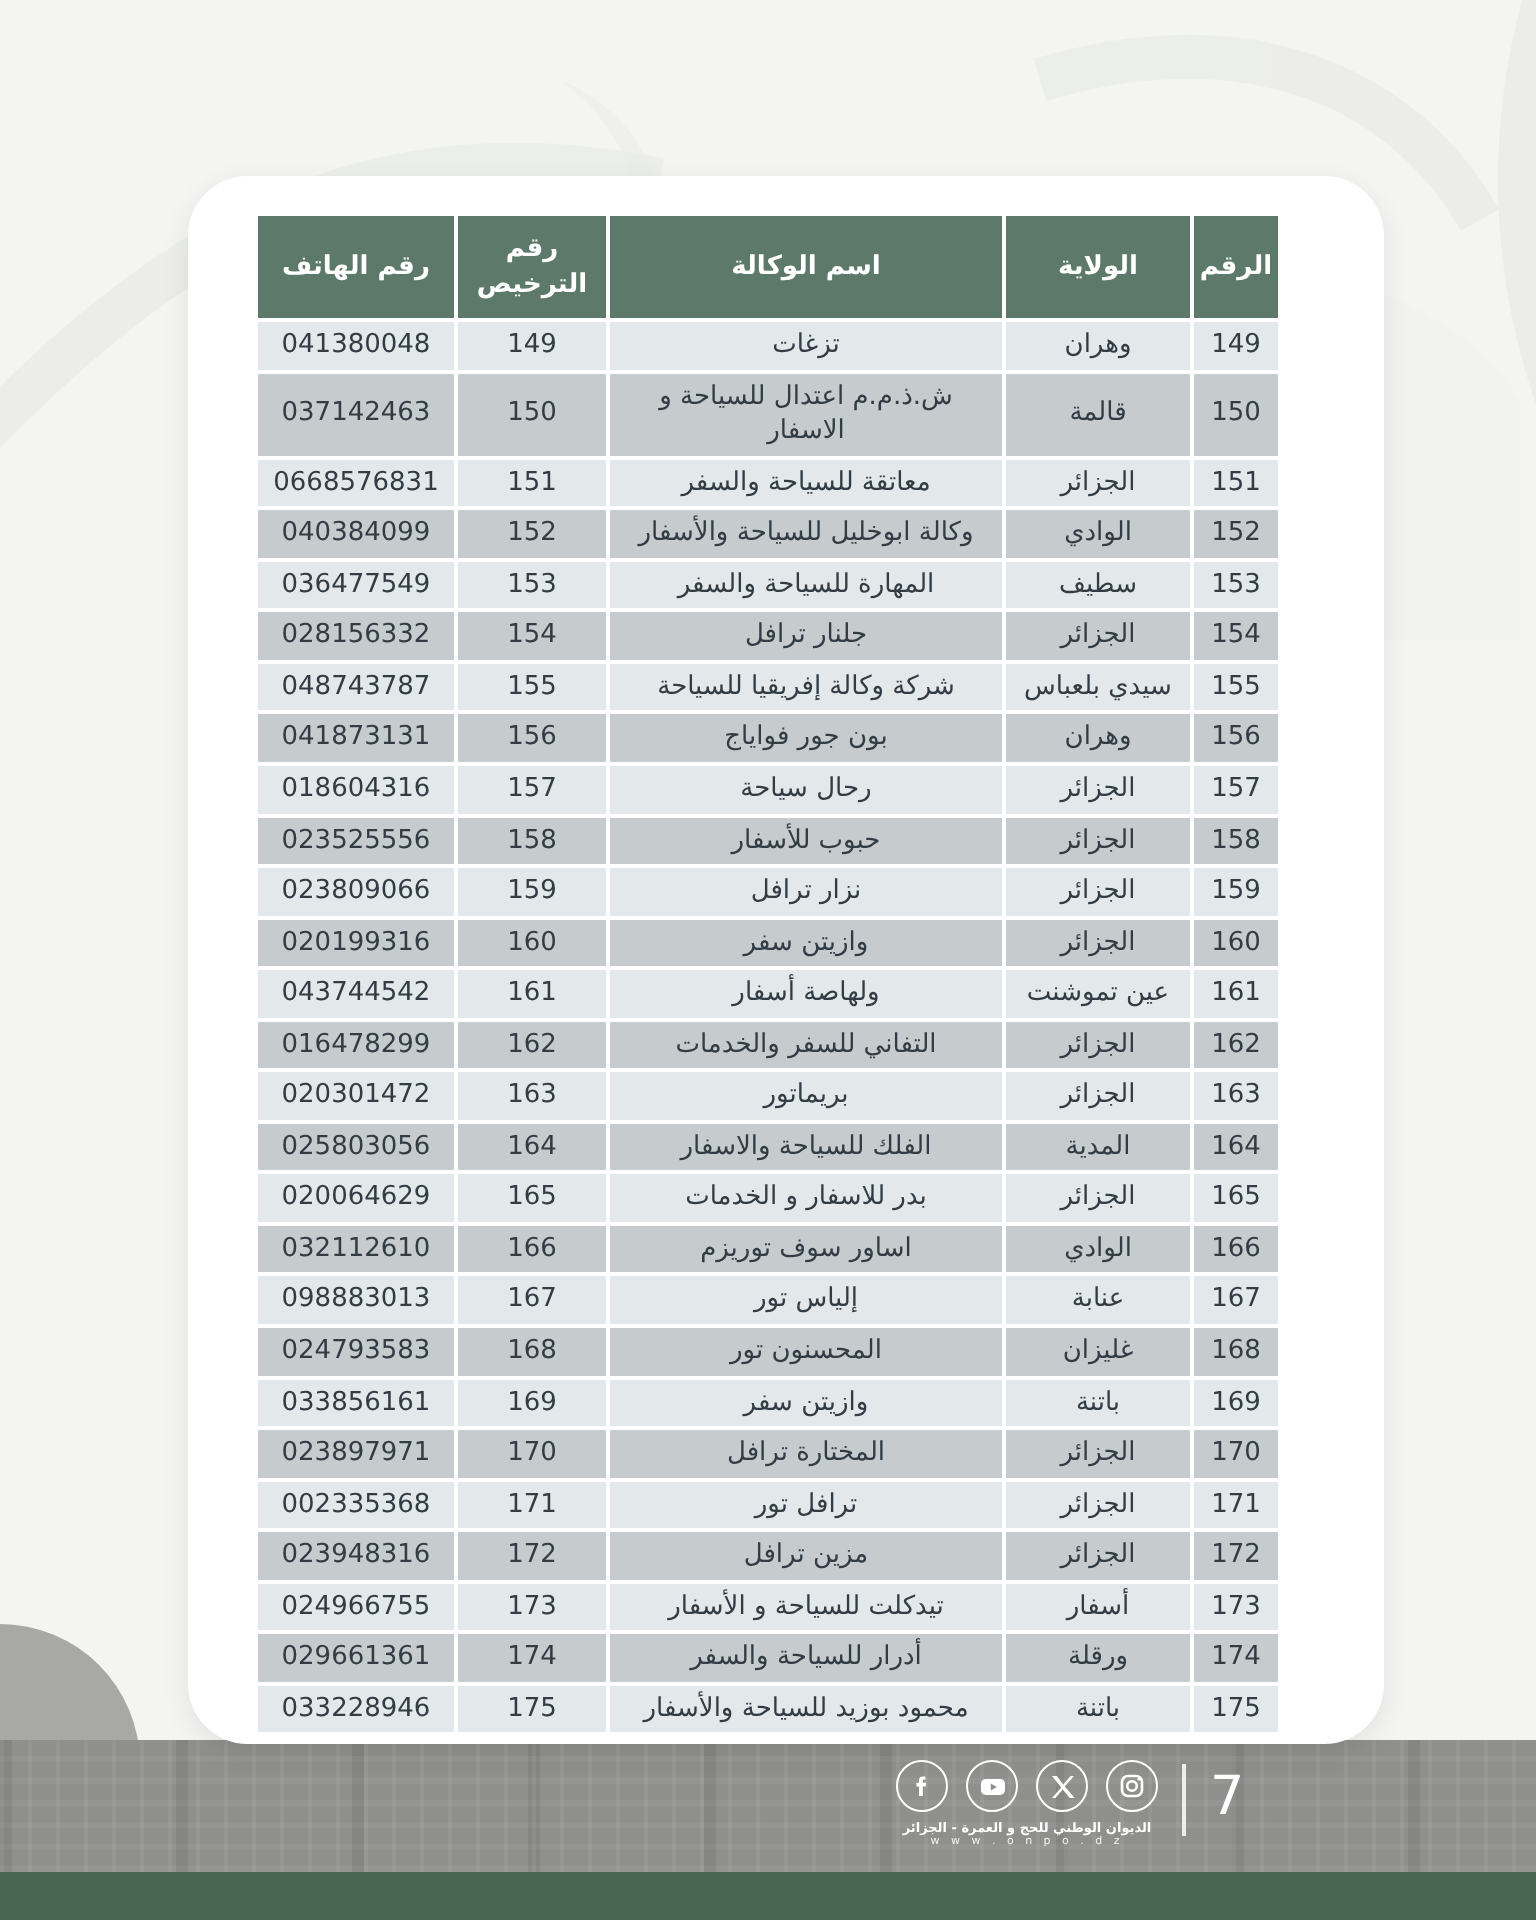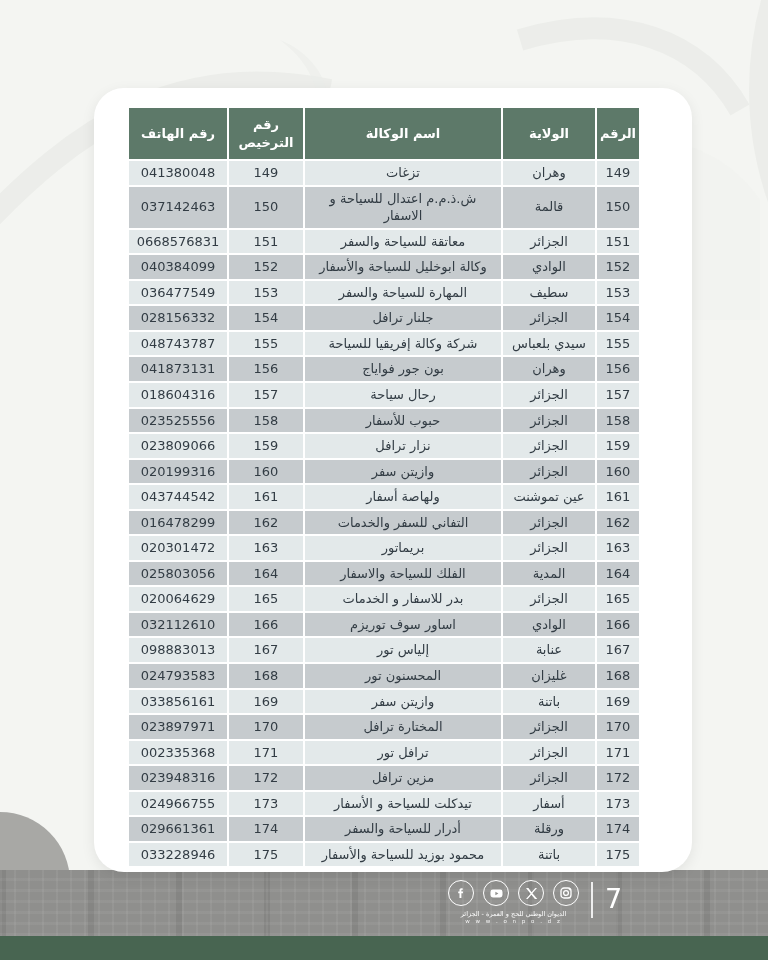--- a/index.html
+++ b/index.html
@@ -55,21 +55,21 @@
     position:absolute;left:448px;top:880px;z-index:3;display:flex;
     align-items:flex-start;gap:12px;color:#ffffff;
   }
   .social-block{display:flex;flex-direction:column;align-items:center;}
   .social-row{display:flex;gap:9px;}
   .sicon{
     width:26px;height:26px;border:1.6px solid #ffffff;border-radius:50%;
     display:flex;align-items:center;justify-content:center;box-sizing:border-box;
   }
   .org-lines{margin-top:4px;text-align:center;line-height:1.25;}
-  .org-name{font-size:6.5px;letter-spacing:.2px;}
+  .org-name{font-size:6.5px;letter-spacing:.2px;font-weight:bold;}
   .org-url{font-size:5.5px;letter-spacing:2px;opacity:.9;}
   .pg-divider{width:2px;height:36px;background:#ffffff;opacity:.85;margin-top:2px;}
   .page-num{font-size:27px;font-weight:400;line-height:1;margin-top:5px;}
 </style>
 </head>
 <body>
 
 <svg class="bg-art" width="768" height="320" viewBox="0 0 768 320">
   <g fill="none" stroke="#e6e8e4" stroke-width="22" opacity="0.55">
     <path d="M-30 240 C 80 120, 180 60, 330 90"></path>

